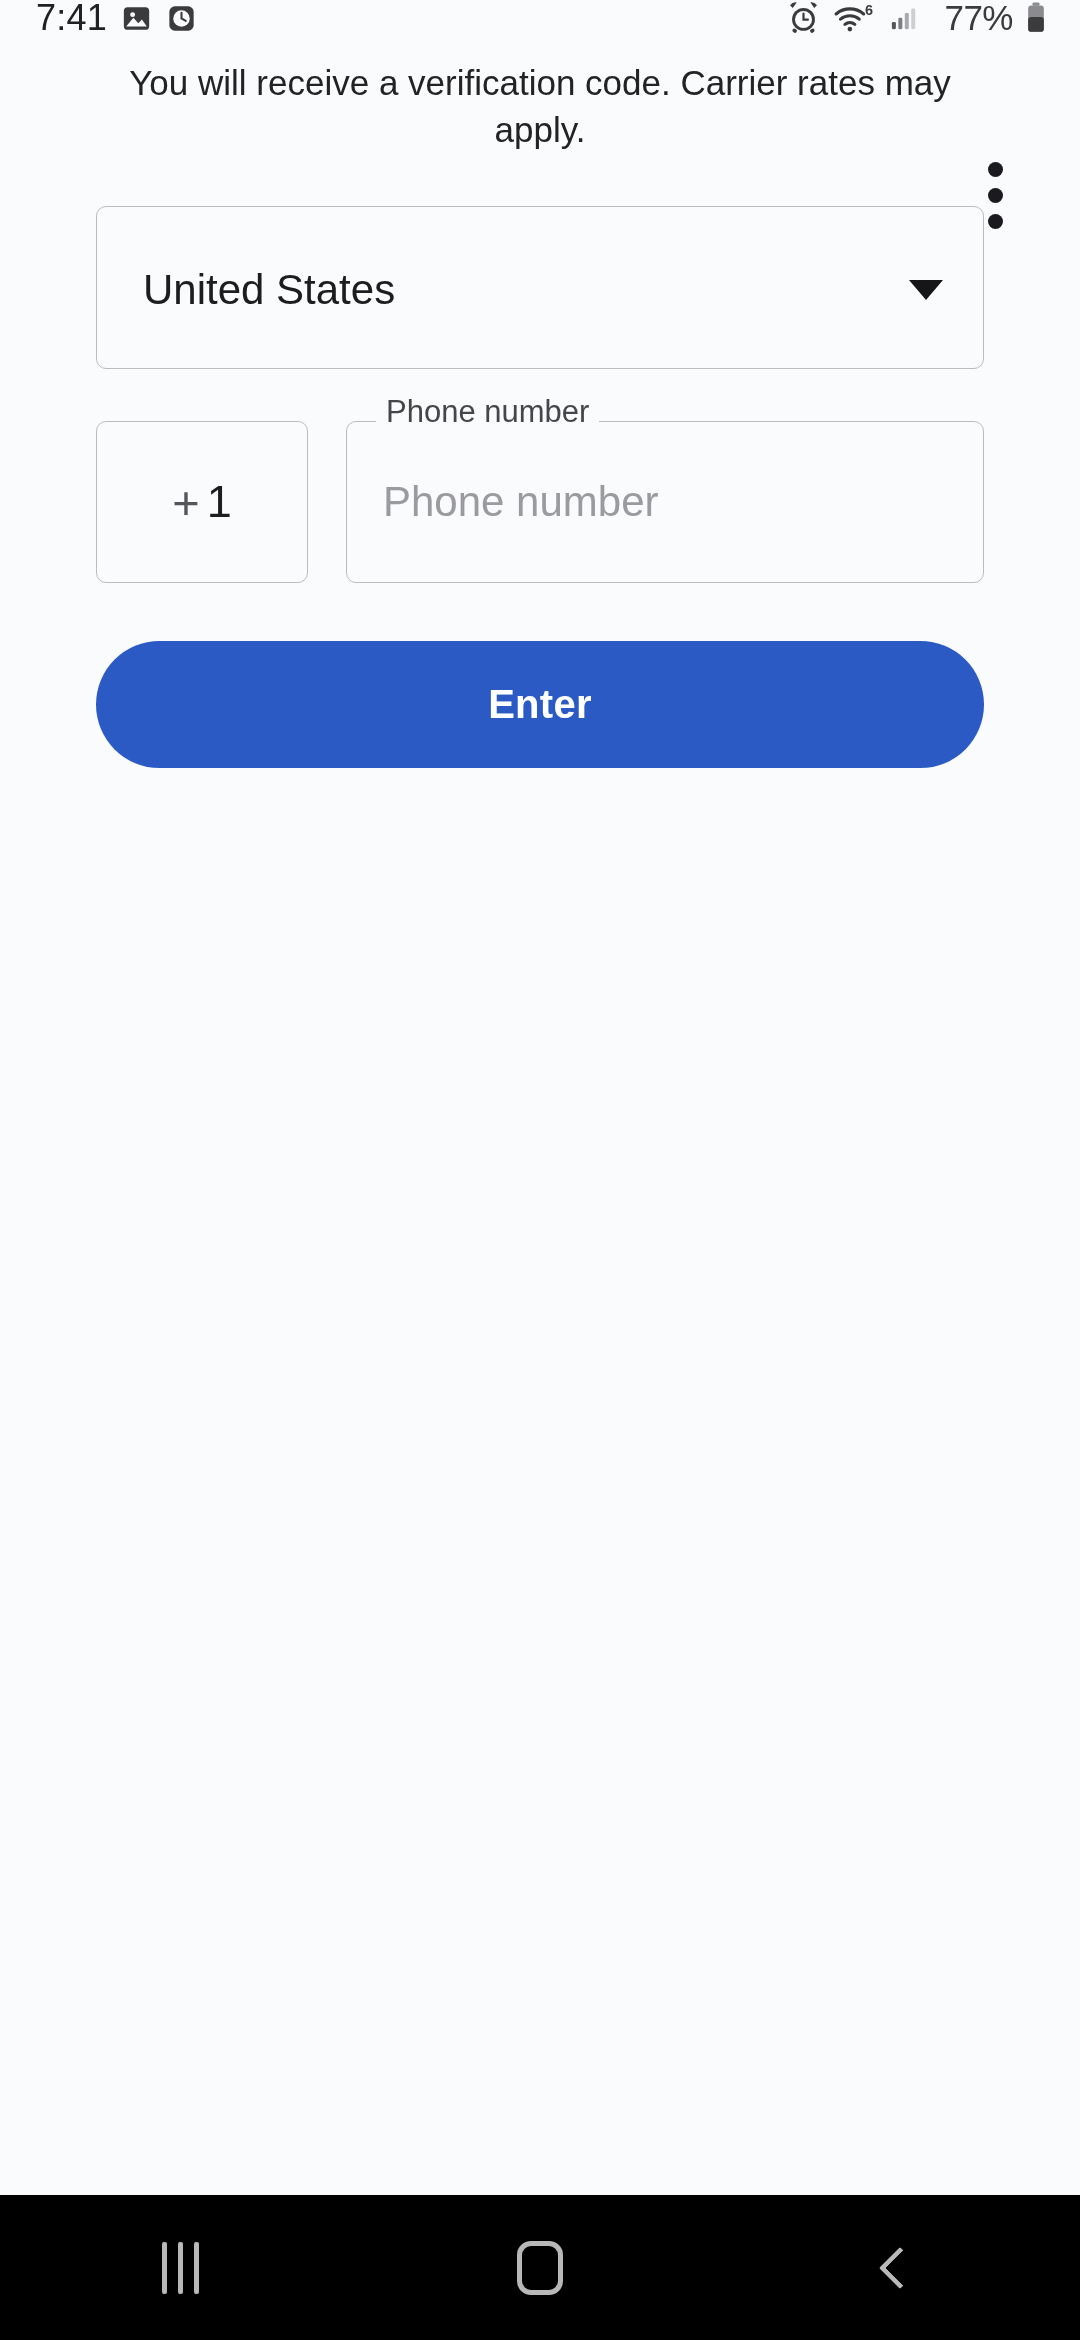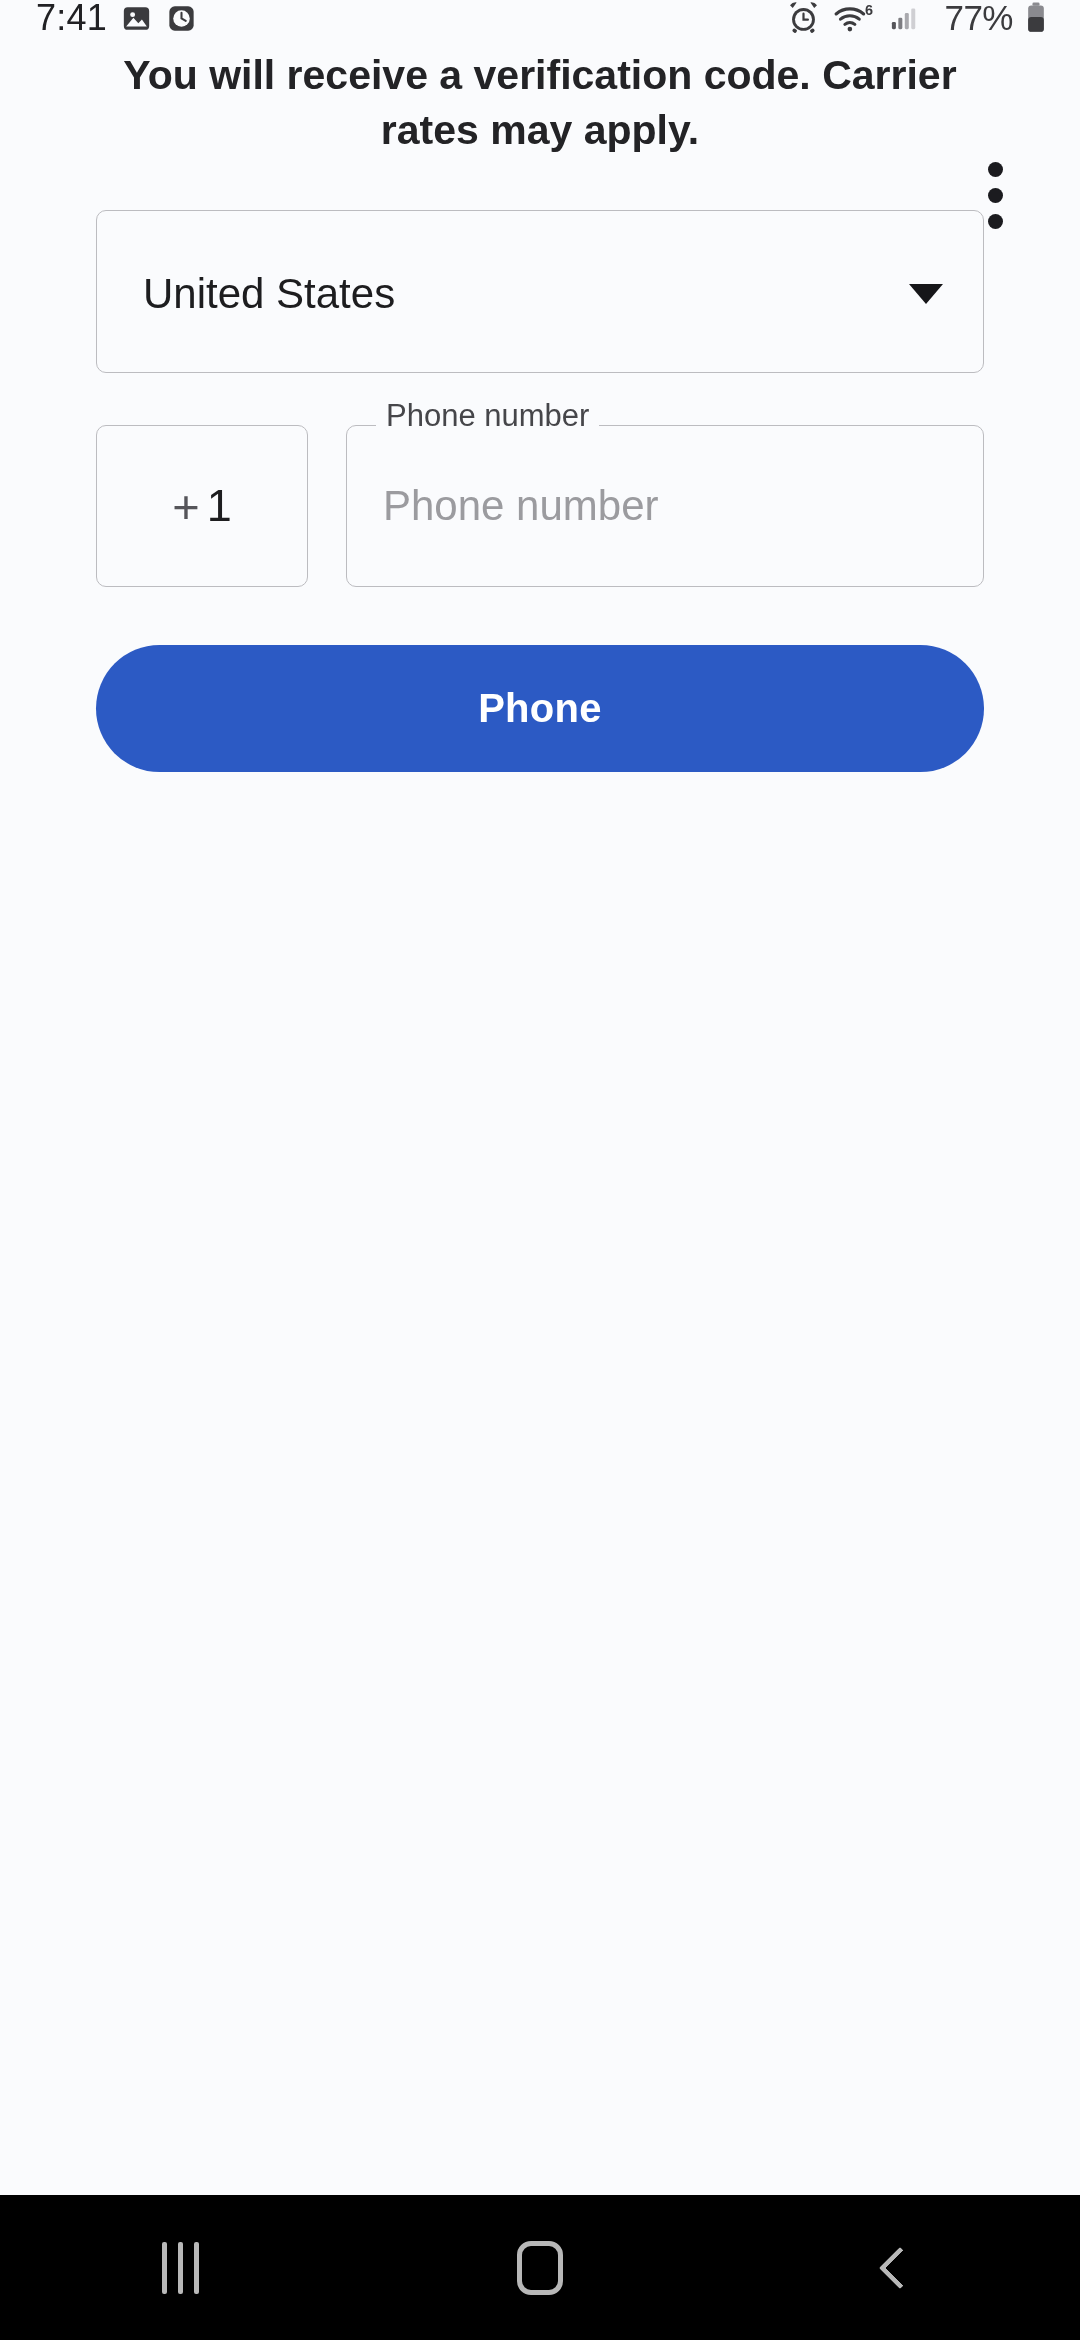--- a/index.html
+++ b/index.html
@@ -67,26 +67,26 @@
     font-size:66px;
     line-height:1.0;
     text-align:center;
     color:#1d1d1f;
     font-weight:400;
     letter-spacing:-0.5px;
     padding:0 10px;
   }
 
   #page-subtitle {
-    margin-top:48px;
-    font-size:41px;
+    margin-top:60px;
+    font-size:35px;
     line-height:1.33;
     text-align:center;
     color:#232326;
-    font-weight:700;
+    font-weight:400;
   }
 
   
   #country-select {
     margin-top:53px;
     width:888px;
     height:163px;
     border:1.7px solid #bcbcc0;
     border-radius:10px;
     background:#fafbfd;
@@ -289,21 +289,21 @@
 
       <div id="phone-field-wrap">
         <div id="phone-field">
           <input id="phone-input" type="tel" placeholder="Phone number" style="">
         </div>
         <span id="phone-float-label">Phone number</span>
       </div>
 
     </div>
 
-    <button id="next-button">Phone</button>
+    <button id="next-button">Enter</button>
 
   </div>
 
   <div id="nav-bar">
     <div class="nav-btn">
       <span class="recents-glyph">
           <i></i>
           <i></i>
           <i></i>
         </span>

